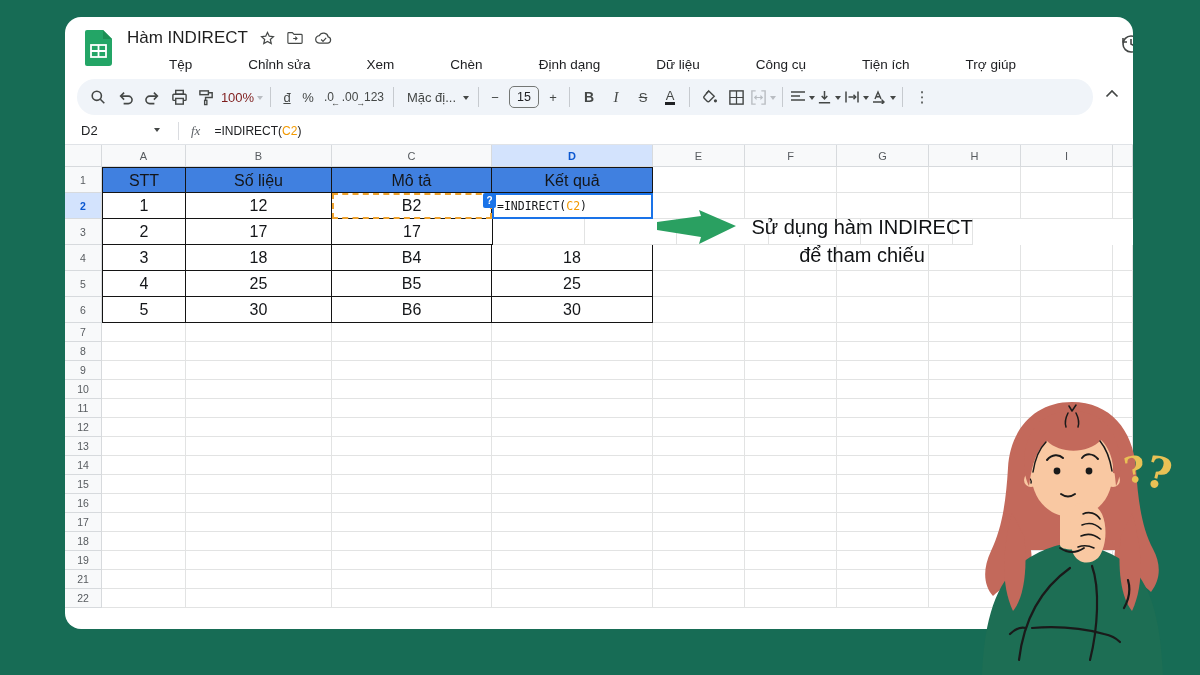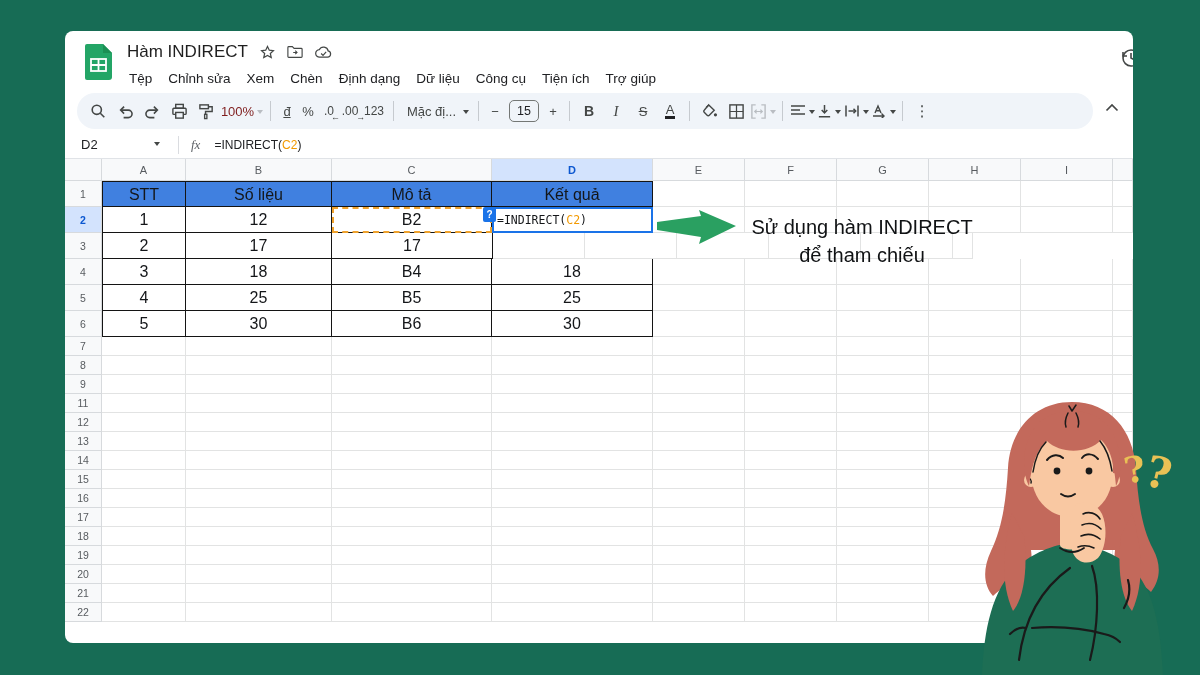--- a/index.html
+++ b/index.html
@@ -5,30 +5,30 @@
   * { box-sizing: border-box; margin: 0; padding: 0; }
   html,body { width:1200px; height:675px; overflow:hidden; }
   body {
     position:relative;
     background:#176c55;
     font-family:"Liberation Sans", sans-serif;
     color:#202124;
   }
   
   .app {
-    position:absolute; left:65px; top:31px; width:1068px; height:612px;
-    background:#fff; border-radius:8px; overflow:hidden; z-index:1;
+    position:absolute; left:65px; top:17px; width:1068px; height:612px;
+    background:#fff; border-radius:16px; overflow:hidden; z-index:1;
   }
   
   .logo { position:absolute; left:20px; top:13px; }
   .title-row { position:absolute; left:62px; top:11px; display:flex; align-items:center; gap:12px; }
   .doc-title { font-size:17px; font-weight:500; color:#1f1f1f; }
   .title-ic { color:#444746; display:flex; align-items:center; }
   .menubar { position:absolute; left:56px; top:37px; display:flex; font-size:13.5px; color:#202124; }
-  .menu-item { padding:3px 8px; border-radius:4px; cursor:default; }
+  .menu-item { padding:3px 8px; border-radius:4px; cursor:default;margin-left:40px; }
   .history-ic { position:absolute; left:1055px; top:16px; }
   
   .toolbar { position:absolute; left:0; top:62px; width:100%; height:38px; }
   .pill {
     position:absolute; left:12px; right:40px; top:0; height:36px;
     background:#f0f4f9; border-radius:20px;
     display:flex; align-items:center; padding:0 8px; gap:1px;
   }
   .tb { min-width:26px; height:26px; display:flex; align-items:center; justify-content:center;
         color:#444746; font-size:13px; border-radius:4px; position:relative; }
@@ -406,20 +406,33 @@
         <div class="cell" style="width: 160px; height: 19px; line-height: 18px;"></div>
         <div class="cell" style="width: 161px; height: 19px; line-height: 18px;"></div>
         <div class="cell" style="width: 92px; height: 19px; line-height: 18px;"></div>
         <div class="cell" style="width: 92px; height: 19px; line-height: 18px;"></div>
         <div class="cell" style="width: 92px; height: 19px; line-height: 18px;"></div>
         <div class="cell" style="width: 92px; height: 19px; line-height: 18px;"></div>
         <div class="cell" style="width: 92px; height: 19px; line-height: 18px;"></div>
         <div class="cell" style="width: 20px; height: 19px; line-height: 18px;"></div>
       </div>
       <div class="grow">
+        <div class="cell hdr rowhdr" style="width: 37px; height: 19px;">10</div>
+        <div class="cell" style="width: 84px; height: 19px; line-height: 18px;"></div>
+        <div class="cell" style="width: 146px; height: 19px; line-height: 18px;"></div>
+        <div class="cell" style="width: 160px; height: 19px; line-height: 18px;"></div>
+        <div class="cell" style="width: 161px; height: 19px; line-height: 18px;"></div>
+        <div class="cell" style="width: 92px; height: 19px; line-height: 18px;"></div>
+        <div class="cell" style="width: 92px; height: 19px; line-height: 18px;"></div>
+        <div class="cell" style="width: 92px; height: 19px; line-height: 18px;"></div>
+        <div class="cell" style="width: 92px; height: 19px; line-height: 18px;"></div>
+        <div class="cell" style="width: 92px; height: 19px; line-height: 18px;"></div>
+        <div class="cell" style="width: 20px; height: 19px; line-height: 18px;"></div>
+      </div>
+      <div class="grow">
         <div class="cell hdr rowhdr" style="width: 37px; height: 19px;">11</div>
         <div class="cell" style="width: 84px; height: 19px; line-height: 18px;"></div>
         <div class="cell" style="width: 146px; height: 19px; line-height: 18px;"></div>
         <div class="cell" style="width: 160px; height: 19px; line-height: 18px;"></div>
         <div class="cell" style="width: 161px; height: 19px; line-height: 18px;"></div>
         <div class="cell" style="width: 92px; height: 19px; line-height: 18px;"></div>
         <div class="cell" style="width: 92px; height: 19px; line-height: 18px;"></div>
         <div class="cell" style="width: 92px; height: 19px; line-height: 18px;"></div>
         <div class="cell" style="width: 92px; height: 19px; line-height: 18px;"></div>
         <div class="cell" style="width: 92px; height: 19px; line-height: 18px;"></div>
@@ -511,33 +524,20 @@
         <div class="cell" style="width: 161px; height: 19px; line-height: 18px;"></div>
         <div class="cell" style="width: 92px; height: 19px; line-height: 18px;"></div>
         <div class="cell" style="width: 92px; height: 19px; line-height: 18px;"></div>
         <div class="cell" style="width: 92px; height: 19px; line-height: 18px;"></div>
         <div class="cell" style="width: 92px; height: 19px; line-height: 18px;"></div>
         <div class="cell" style="width: 92px; height: 19px; line-height: 18px;"></div>
         <div class="cell" style="width: 20px; height: 19px; line-height: 18px;"></div>
       </div>
       <div class="grow">
         <div class="cell hdr rowhdr" style="width: 37px; height: 19px;">19</div>
-        <div class="cell" style="width: 84px; height: 19px; line-height: 18px;"></div>
-        <div class="cell" style="width: 146px; height: 19px; line-height: 18px;"></div>
-        <div class="cell" style="width: 160px; height: 19px; line-height: 18px;"></div>
-        <div class="cell" style="width: 161px; height: 19px; line-height: 18px;"></div>
-        <div class="cell" style="width: 92px; height: 19px; line-height: 18px;"></div>
-        <div class="cell" style="width: 92px; height: 19px; line-height: 18px;"></div>
-        <div class="cell" style="width: 92px; height: 19px; line-height: 18px;"></div>
-        <div class="cell" style="width: 92px; height: 19px; line-height: 18px;"></div>
-        <div class="cell" style="width: 92px; height: 19px; line-height: 18px;"></div>
-        <div class="cell" style="width: 20px; height: 19px; line-height: 18px;"></div>
-      </div>
-      <div class="grow">
-        <div class="cell hdr rowhdr" style="width: 37px; height: 19px;">20</div>
         <div class="cell" style="width: 84px; height: 19px; line-height: 18px;"></div>
         <div class="cell" style="width: 146px; height: 19px; line-height: 18px;"></div>
         <div class="cell" style="width: 160px; height: 19px; line-height: 18px;"></div>
         <div class="cell" style="width: 161px; height: 19px; line-height: 18px;"></div>
         <div class="cell" style="width: 92px; height: 19px; line-height: 18px;"></div>
         <div class="cell" style="width: 92px; height: 19px; line-height: 18px;"></div>
         <div class="cell" style="width: 92px; height: 19px; line-height: 18px;"></div>
         <div class="cell" style="width: 92px; height: 19px; line-height: 18px;"></div>
         <div class="cell" style="width: 92px; height: 19px; line-height: 18px;"></div>
         <div class="cell" style="width: 20px; height: 19px; line-height: 18px;"></div>

